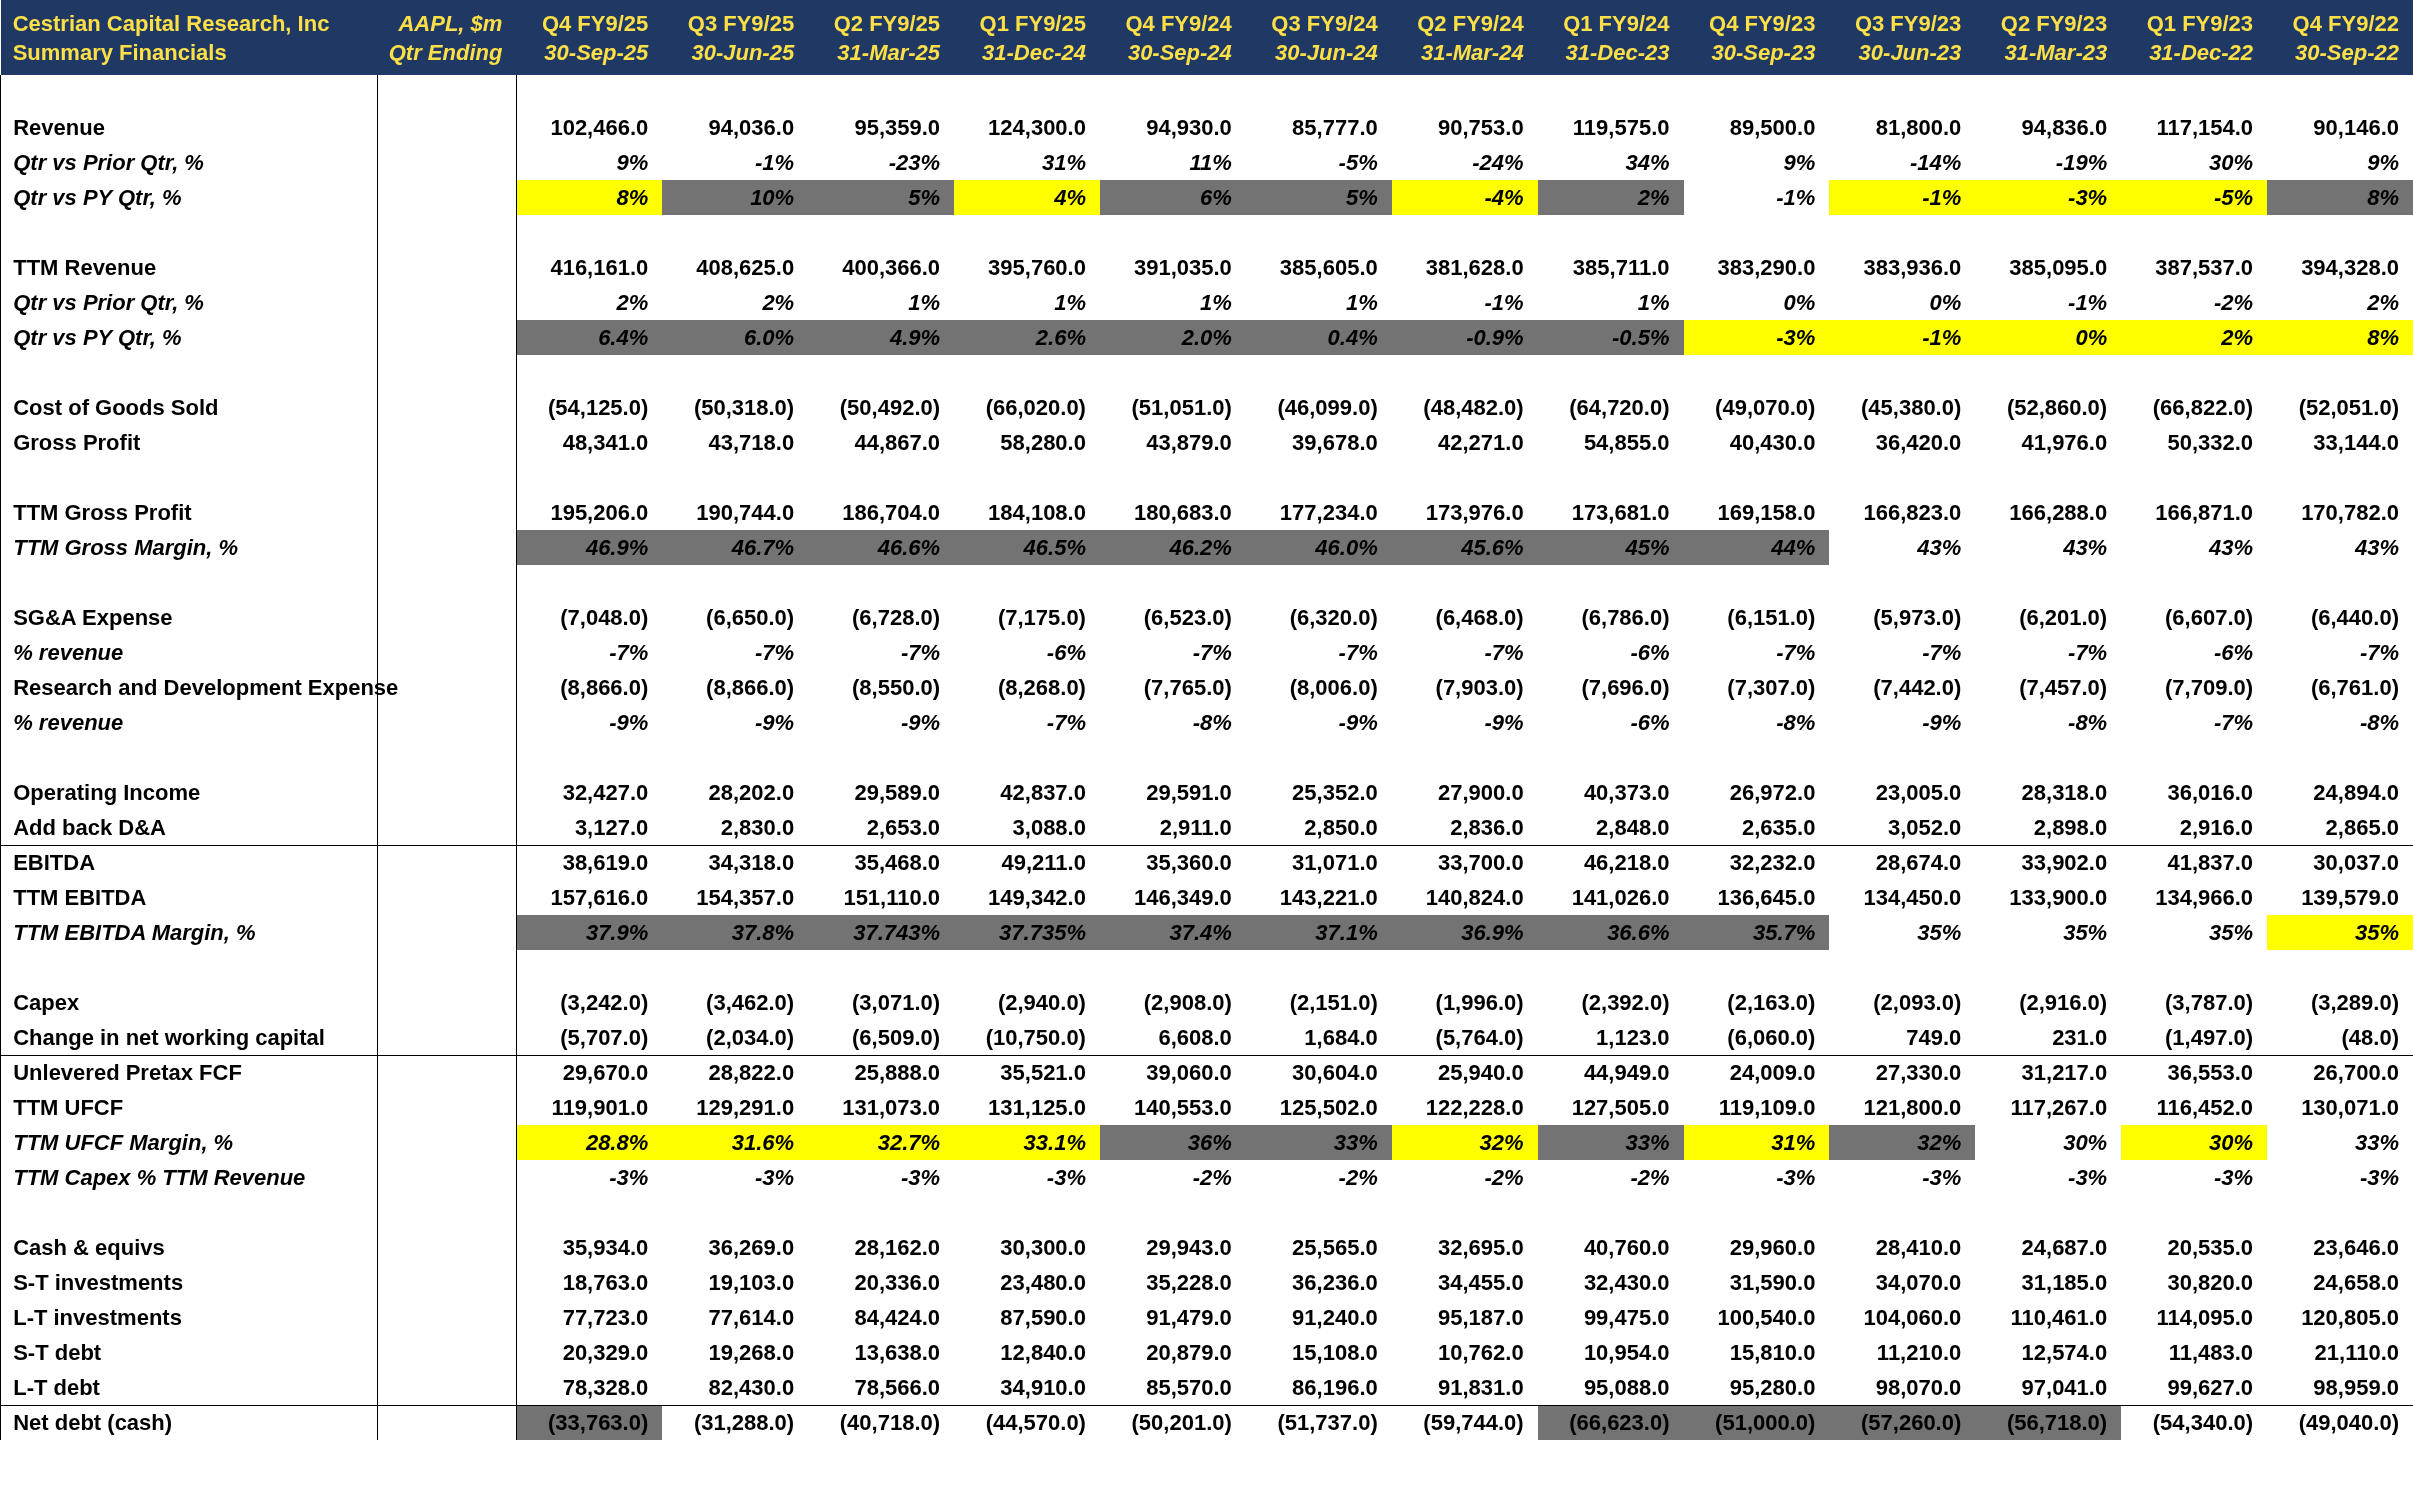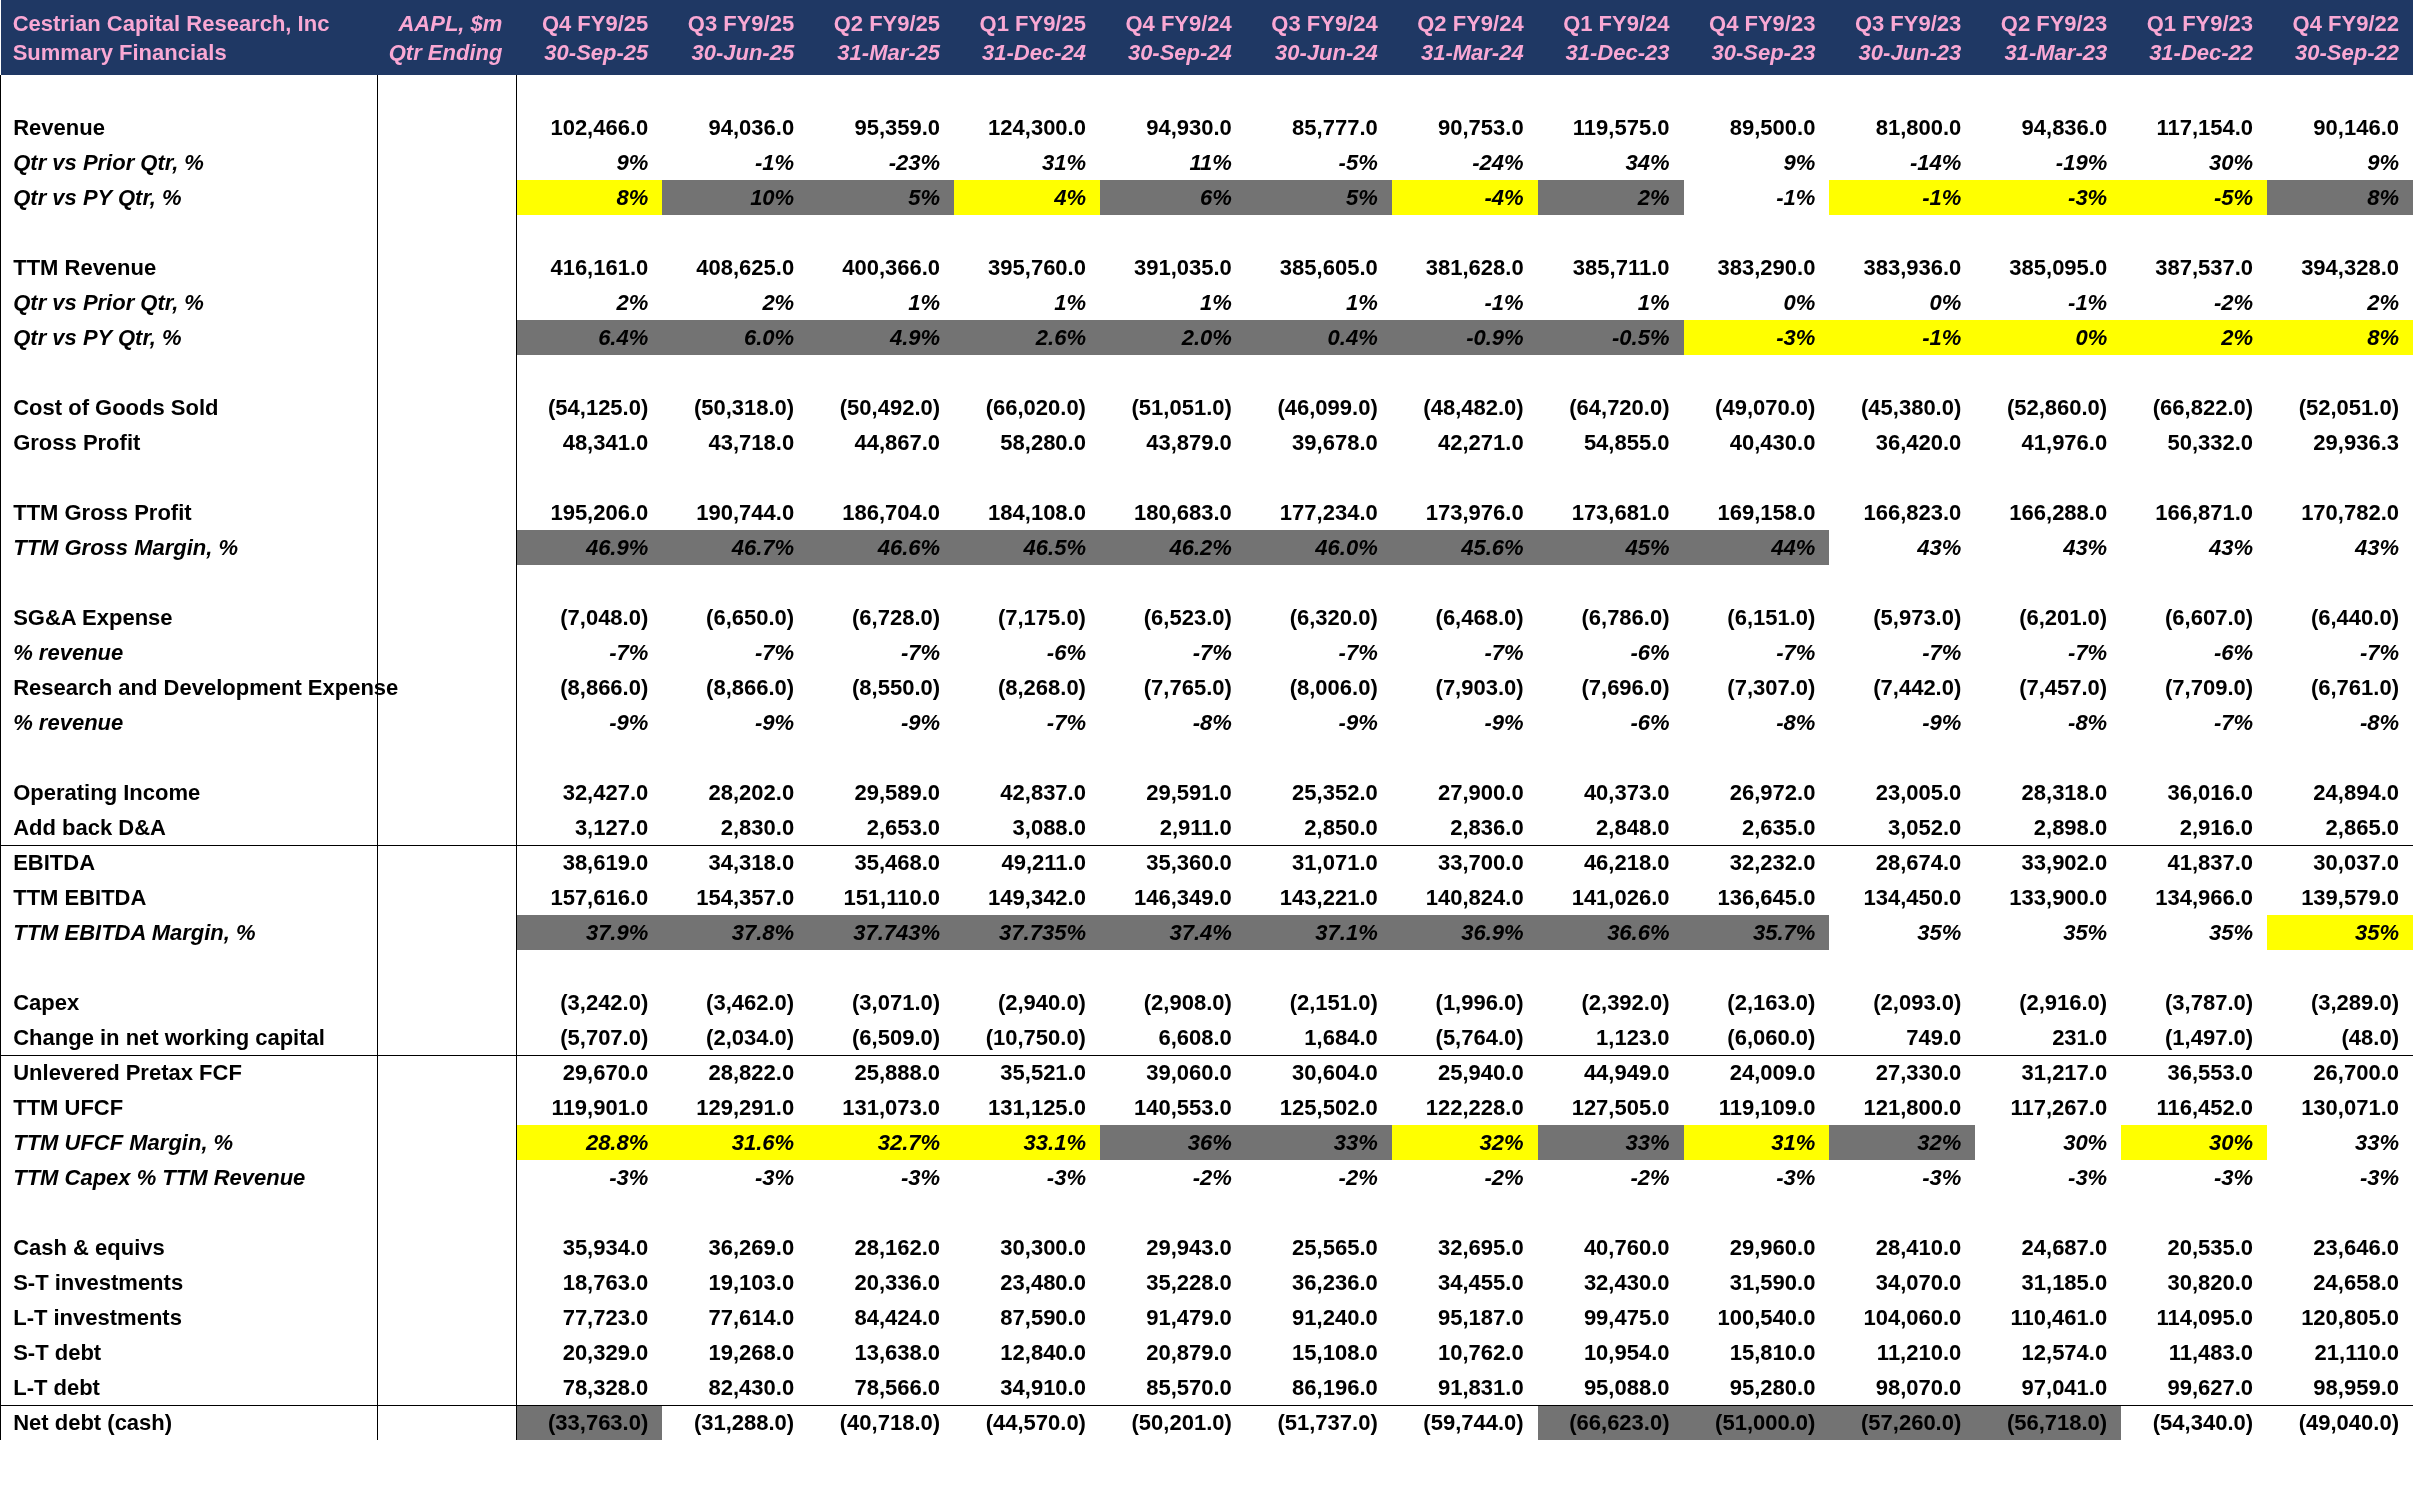--- a/index.html
+++ b/index.html
@@ -3,21 +3,21 @@
 <meta charset="utf-8">
 <style>
   html,body{margin:0;padding:0;background:#ffffff;}
   body{font-family:"Liberation Sans", sans-serif;}
   #sheet{width:2413px;height:1508px;position:relative;overflow:hidden;background:#fff;}
   table{border-collapse:collapse;table-layout:fixed;width:2413px;}
   col.c-label{width:357px;}
   col.c-sub{width:131px;}
   col.c-val{width:138px;}
   th,td{padding:0;margin:0;}
-  .hdr{background:#1F3864;color:#f9a8d4;font-weight:bold;font-size:22px;vertical-align:top;}
+  .hdr{background:#1F3864;color:#fde047;font-weight:bold;font-size:22px;vertical-align:top;}
   .hdr-label{text-align:left;padding:8.7px 10.5px 8.7px 12.2px;line-height:1.32;}
   .hdr-sub{text-align:right;padding:8.7px 14px 8.7px 5.2px;line-height:1.32;font-style:italic;}
   .hdr-col{text-align:right;padding:8.7px 14px 8.7px 5.2px;line-height:1.32;}
   .hdr-col .l2, .hdr-sub .l2{font-style:italic;}
   tr.row{height:35px;font-weight:bold;}
   td.lbl{font-size:22px;color:#000;text-align:left;padding-left:12.2px;white-space:nowrap;}
   td.val{font-size:22px;color:#000;text-align:right;padding-right:14px;white-space:nowrap;}
   td.sub{border-right:1.7px solid #000;}
   .ital{font-style:italic;}
   .neg{color:#FF0000;}
@@ -293,21 +293,21 @@
           <td class="val">44,867.0</td>
           <td class="val">58,280.0</td>
           <td class="val">43,879.0</td>
           <td class="val">39,678.0</td>
           <td class="val">42,271.0</td>
           <td class="val">54,855.0</td>
           <td class="val">40,430.0</td>
           <td class="val">36,420.0</td>
           <td class="val">41,976.0</td>
           <td class="val">50,332.0</td>
-          <td class="val">29,936.3</td>
+          <td class="val">33,144.0</td>
         </tr>
         <tr class="row thin">
           <td class="lbl lbl-box"></td>
           <td class="val sub"></td>
           <td class="val"></td>
           <td class="val"></td>
           <td class="val"></td>
           <td class="val"></td>
           <td class="val"></td>
           <td class="val"></td>

